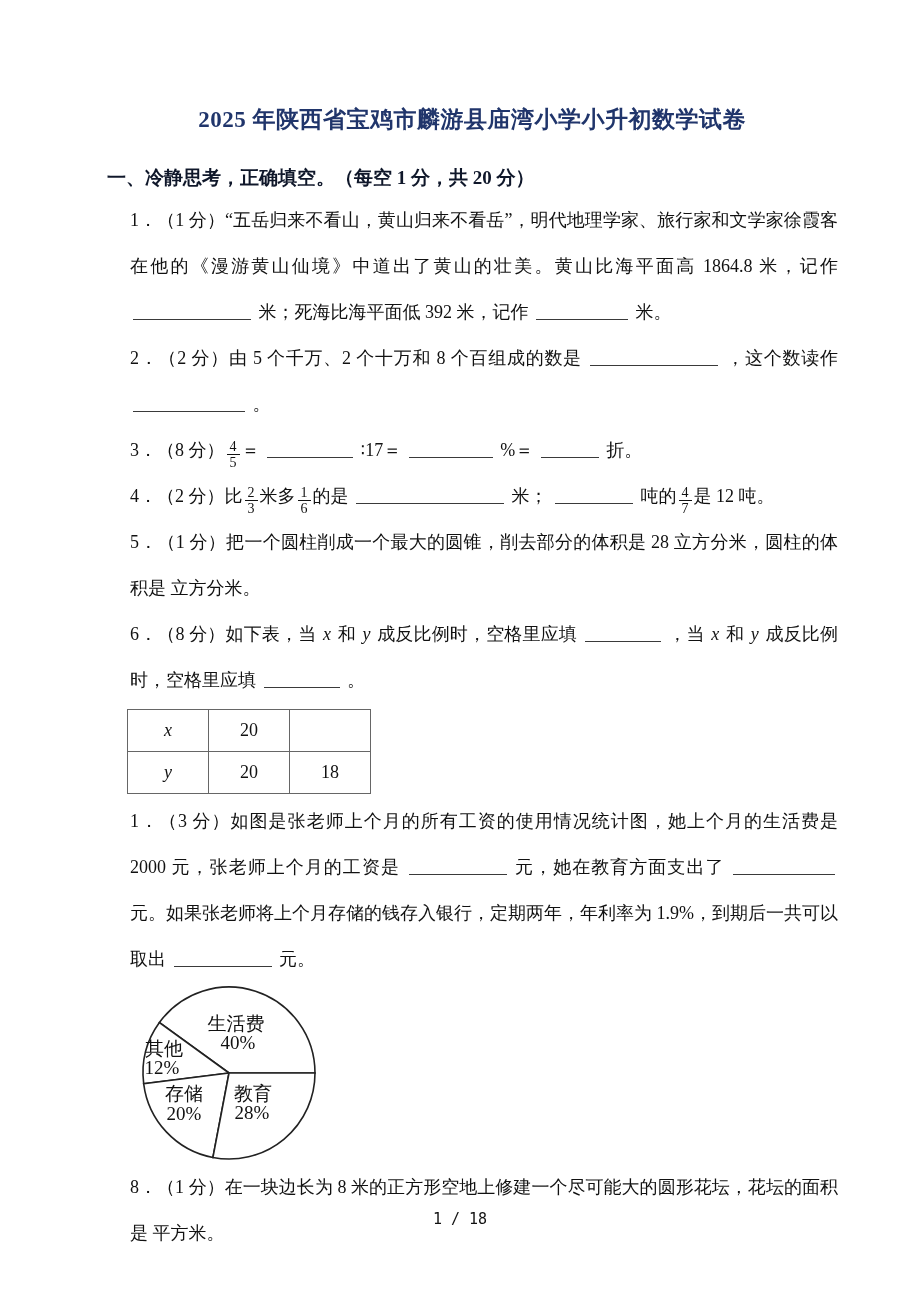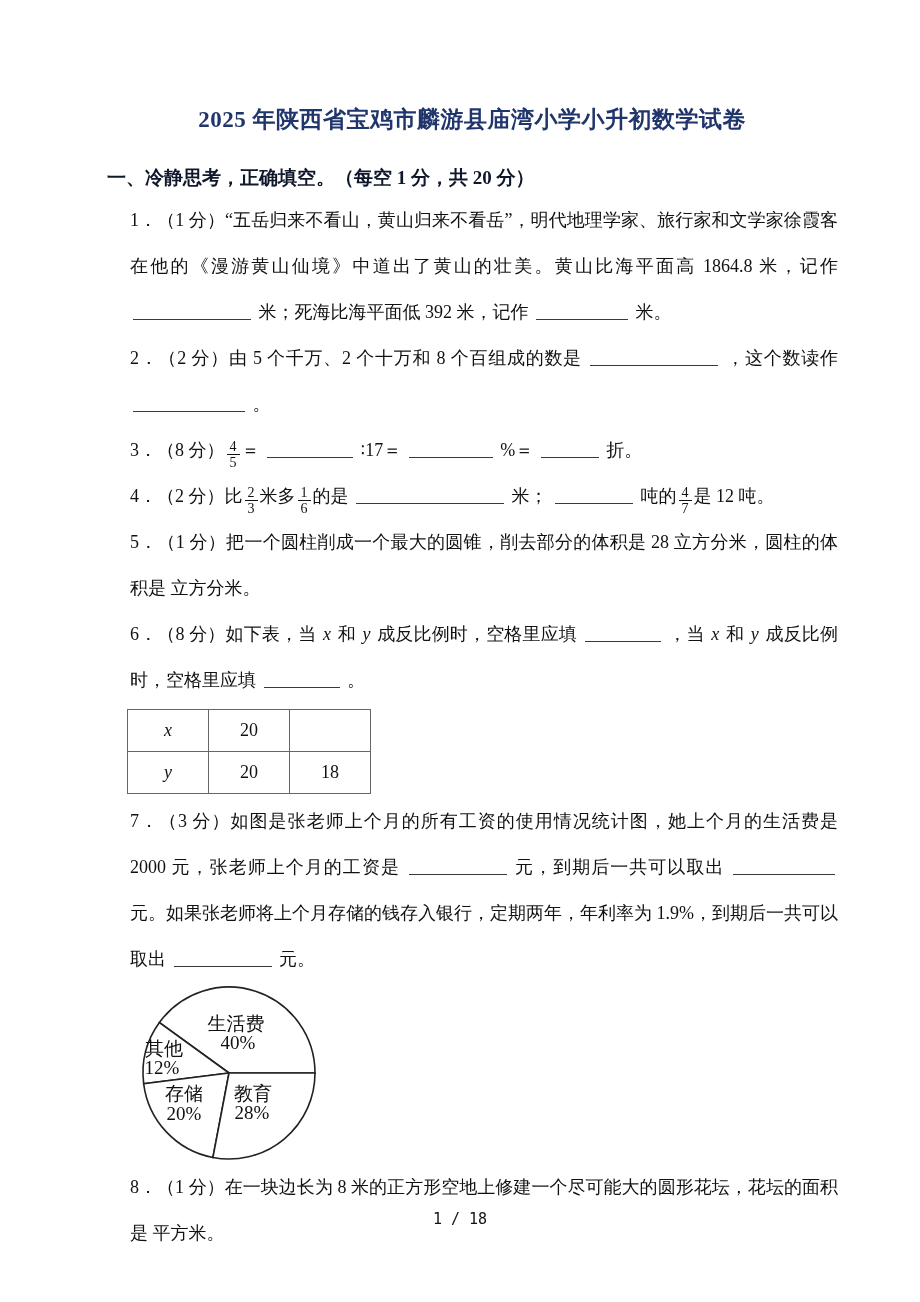--- a/index.html
+++ b/index.html
@@ -72,21 +72,21 @@
         <td></td>
       </tr>
       <tr>
         <td class="varcell">y</td>
         <td>20</td>
         <td>18</td>
       </tr>
     </tbody>
       </table>
 
-    <p class="q"><span>7．（3 分）如图是张老师上个月的所有工资的使用情况统计图，她上个月的生活费是 2000 元，张老师上个月的工资是 </span><span class="blank" style="width: 98px;"></span><span> 元，到期后一共可以取出 </span><span class="blank" style="width: 102px;"></span><span> 元。如果张老师将上个月存储的钱存入银行，定期两年，年利率为 1.9%，到期后一共可以取出 </span><span class="blank" style="width: 98px;"></span><span> 元。</span></p>
+    <p class="q"><span>1．（3 分）如图是张老师上个月的所有工资的使用情况统计图，她上个月的生活费是 2000 元，张老师上个月的工资是 </span><span class="blank" style="width: 98px;"></span><span> 元，她在教育方面支出了 </span><span class="blank" style="width: 102px;"></span><span> 元。如果张老师将上个月存储的钱存入银行，定期两年，年利率为 1.9%，到期后一共可以取出 </span><span class="blank" style="width: 98px;"></span><span> 元。</span></p>
 
     <div class="pie-wrap">
       <svg class="pie" width="212" height="180" viewBox="0 0 212 180">
         <g id="pieg">
             <path d="M105,89 L191.0,89.0 A86,86 0 0 0 35.4,38.5 Z"></path>
             <path d="M105,89 L35.4,38.5 A86,86 0 0 0 19.7,99.8 Z"></path>
             <path d="M105,89 L19.7,99.8 A86,86 0 0 0 88.9,173.5 Z"></path>
             <path d="M105,89 L88.9,173.5 A86,86 0 0 0 191.0,89.0 Z"></path>
           </g>
         <text x="112" y="46">生活费</text>

